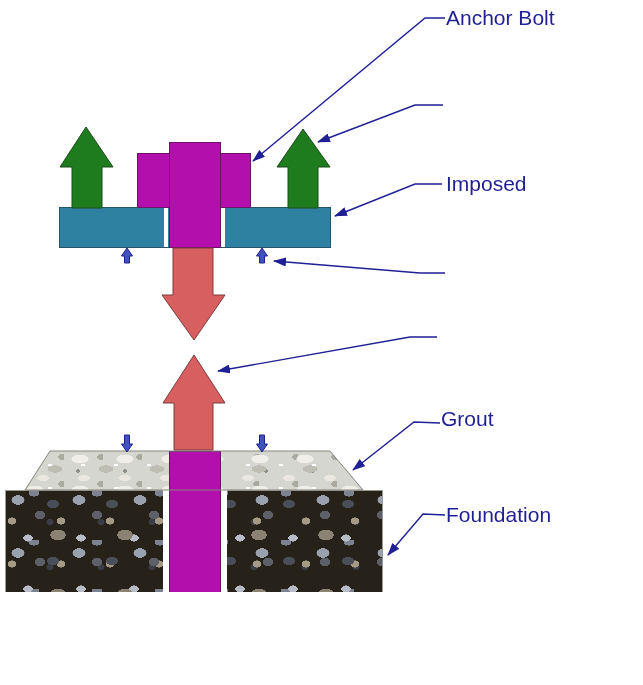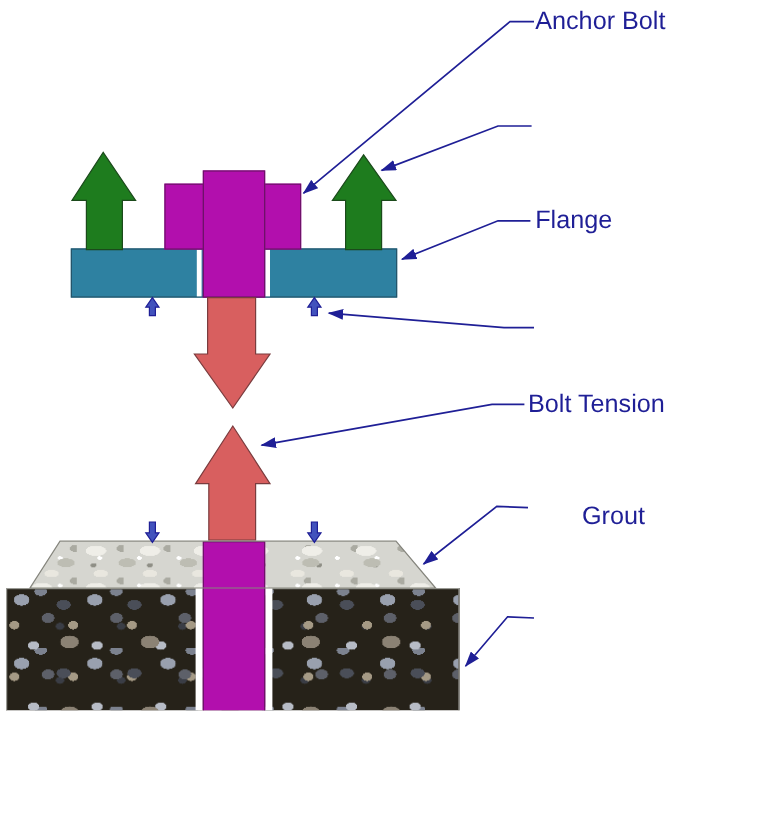--- a/index.html
+++ b/index.html
@@ -129,16 +129,16 @@
     <polyline class="leader" points="445,18 425,18 253,161" marker-end="url(#lead)"></polyline>
     <polyline class="leader" points="443,105 415,105 318,142" marker-end="url(#lead)"></polyline>
     <polyline class="leader" points="442,184 415,184 335,216" marker-end="url(#lead)"></polyline>
     <polyline class="leader" points="445,273 420,273 274,261" marker-end="url(#lead)"></polyline>
     <polyline class="leader" points="437,337 410,337 218,371" marker-end="url(#lead)"></polyline>
     <polyline class="leader" points="440,423 414,422 353,470" marker-end="url(#lead)"></polyline>
     <polyline class="leader" points="445,515 423,514 388,555" marker-end="url(#lead)"></polyline>
   </svg>
 
   <div class="callout" style="left:446px;top:7px;">Anchor Bolt</div>
-  <div class="callout" style="left:446px;top:173px;">Flange</div>
-  <div class="callout" style="left:440px;top:326px;">Bolt Tension</div>
-  <div class="callout" style="left:441px;top:420px;margin-left:44px;">Grout</div>
+  <div class="callout" style="left:446px;top:173px;">Imposed</div>
+  <div class="callout" style="left:441px;top:408px;">Grout</div>
+  <div class="callout" style="left:446px;top:504px;">Foundation</div>
 </div>
 
 </body></html>

